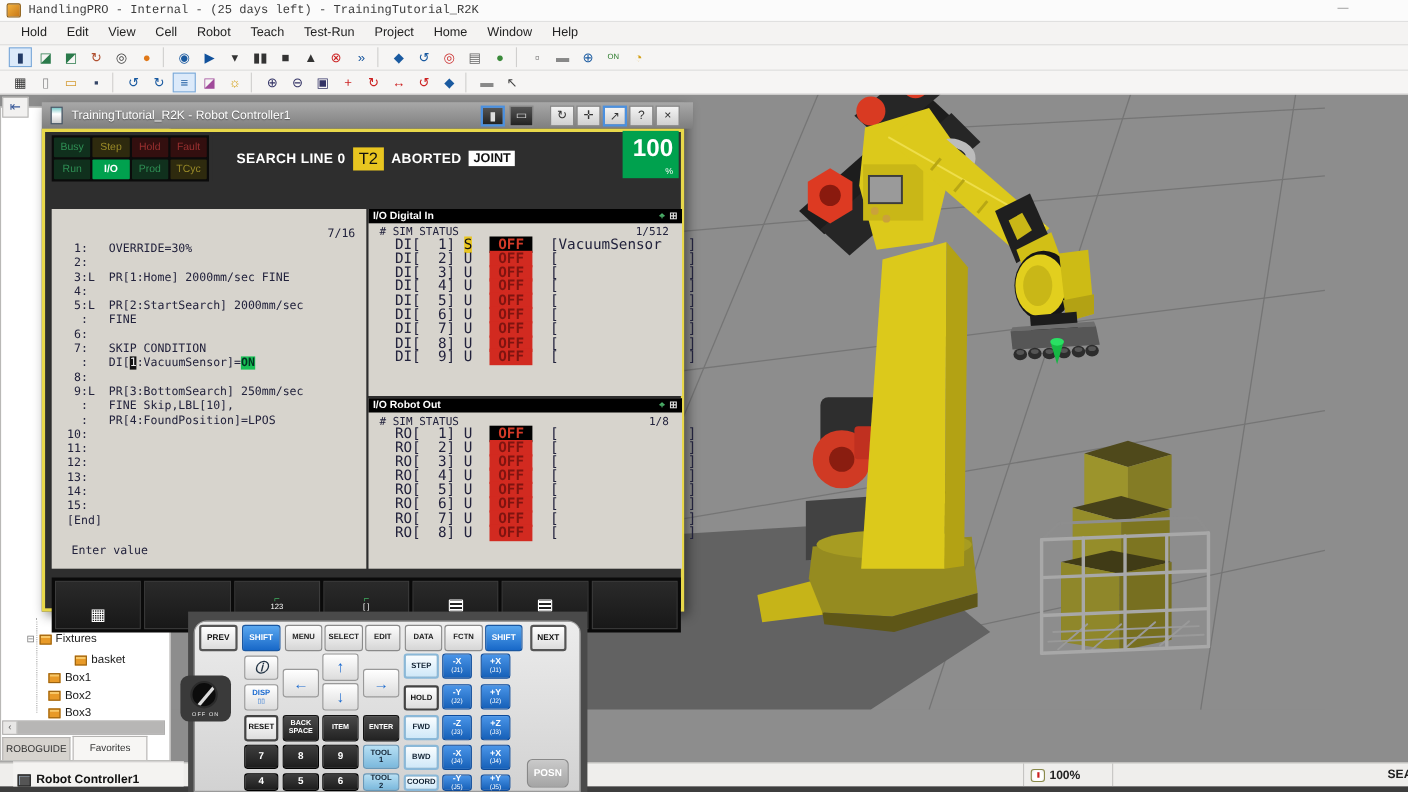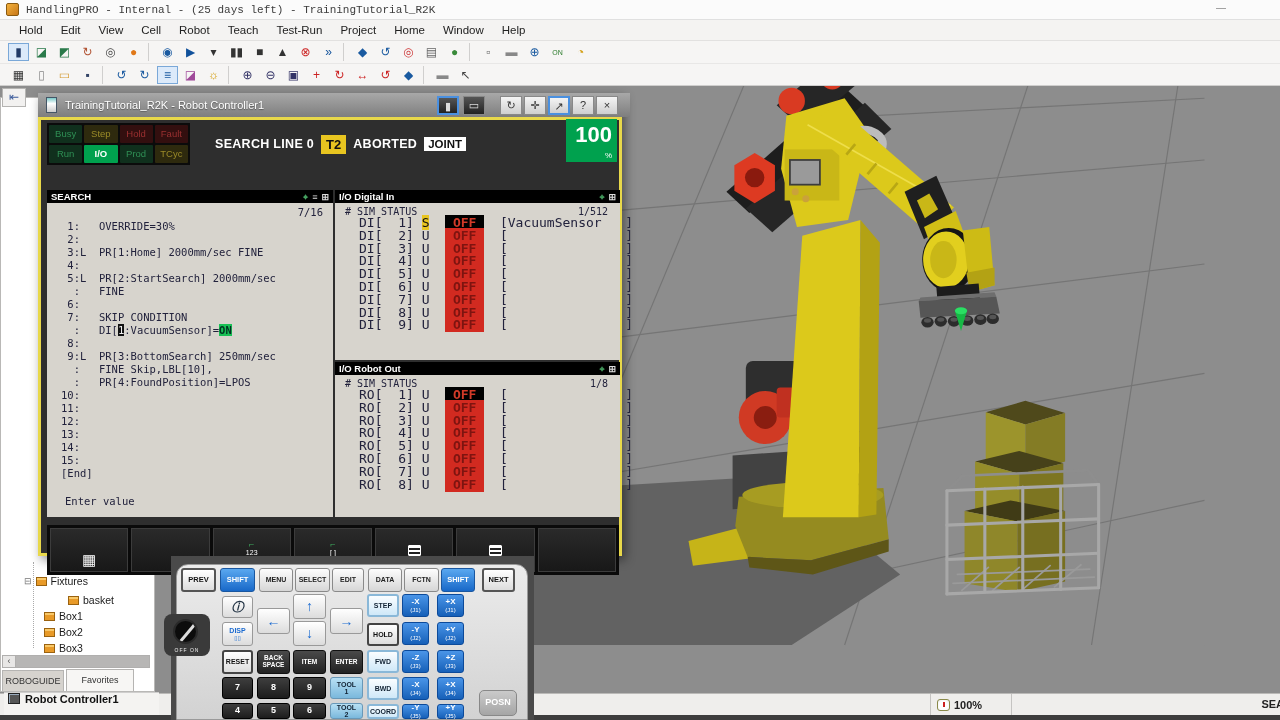--- a/index.html
+++ b/index.html
@@ -32,22 +32,22 @@
   .tree-item{position:absolute;display:flex;align-items:center;gap:4px;font-size:10.5px;color:#1a1a1a;}
   .tree-exp{font-size:9px;color:#777;}
   .tree-ficon{width:11px;height:9px;background:#e89a28;border:1px solid #9a6210;
     box-shadow:inset 0 2px 0 #f8c868;}
   #tree-vline{left:33px;top:562px;width:1px;height:86px;border-left:1px dotted #aaa;z-index:2;}
   #hscroll{left:2px;top:655px;width:148px;height:13px;background:#cfcecd;border:1px solid #b0afae;z-index:2;display:flex;}
   #hscroll .arr{width:13px;background:#e8e7e6;border-right:1px solid #b0afae;font-size:9px;color:#555;text-align:center;line-height:11px;}
   #hscroll .thumb{flex:1;background:#b7b6b5;}
   .b-tab{position:absolute;top:670px;height:21px;font-size:9px;color:#333;text-align:center;
     border:1px solid #b5b4b2;border-bottom:none;padding-top:5px;z-index:2;}
-  #rc-bar{left:4px;top:692px;width:155px;height:23px;background:#f4f3f1;border-top:1px solid #cfcecd;
-    display:flex;align-items:flex-start;gap:5px;padding-left:4px;z-index:2;}
+  #rc-bar{left:12px;top:692px;width:155px;height:23px;background:#f4f3f1;border-top:1px solid #cfcecd;
+    display:flex;align-items:flex-end;gap:5px;padding-left:4px;z-index:2;}
   #rc-icon{width:12px;height:11px;background:#555;border:1px solid #222;box-shadow:inset 1px 1px 0 #9ab;}
   #rc-bar .lbl{font-size:11px;font-weight:bold;color:#111;}
   
   #statusbar{left:0;top:693px;width:1280px;height:22px;background:#efeeec;border-top:1px solid #bab9b7;z-index:1;}
   #statusbar .cellA{position:absolute;left:930px;top:0;width:82px;height:22px;border-left:1px solid #c5c4c2;
     border-right:1px solid #c5c4c2;display:flex;align-items:center;gap:4px;padding-left:6px;}
   .gauge-icon{width:13px;height:12px;background:radial-gradient(circle at 50% 55%,#fff 55%,#e8e8e8);
     border:1px solid #8a8a4a;border-radius:3px;position:relative;}
   .gauge-icon i{position:absolute;left:5px;top:2px;width:2px;height:5px;background:#cc2222;}
   #statusbar .zoomtxt{font-size:11px;font-weight:bold;color:#222;}
@@ -68,21 +68,21 @@
   #led-panel{position:absolute;left:6px;top:3px;width:143px;height:42px;background:#0b0b0b;
     display:grid;grid-template-columns:repeat(4,1fr);gap:2px;padding:2px;}
   .led{font-size:9.5px;text-align:center;line-height:17px;border-radius:1px;}
   .led-green{background:#10301d;color:#2f9055;}
   .led-on{background:#00a14e;color:#fff;font-weight:bold;}
   .led-olive{background:#2e2a0e;color:#9a8a28;}
   .led-red{background:#330f0f;color:#9a3030;}
   #p-status{position:absolute;left:152px;top:3px;width:370px;height:42px;background:#2e2e2e;
     display:flex;align-items:center;gap:7px;padding-left:22px;}
   #p-status .st{font-size:12.5px;font-weight:bold;color:#fff;letter-spacing:.3px;}
-  .badge-t2{background:#e8c520;color:#111;font-size:13px;font-weight:bold;padding:2px 5px;}
+  .badge-t2{background:#e8c520;color:#111;font-size:15px;font-weight:normal;padding:2px 5px;}
   .badge-joint{background:#fff;color:#111;font-size:11.5px;font-weight:bold;padding:1px 4px;}
   #ovr-box{position:absolute;left:525px;top:-1px;width:51px;height:43px;background:#00a14e;color:#fff;}
   #ovr-box .num{position:absolute;right:5px;top:3px;font-size:22px;font-weight:bold;}
   #ovr-box .unit{position:absolute;right:5px;bottom:2px;font-size:8px;}
   .panel{position:absolute;background:#d7d4cd;}
   .panel-title{height:13px;background:#000;color:#fff;font-size:9.5px;font-weight:bold;
     padding:1px 4px;display:flex;align-items:center;}
   .panel-title .sp{flex:1;}
   .pt-ic{font-size:9px;margin-left:4px;color:#ddd;}
   .pt-ic.grn{color:#4db36b;}
@@ -388,25 +388,20 @@
       <span class="badge-t2">T2</span>
       <span class="st">ABORTED</span>
       <span class="badge-joint">JOINT</span>
     </div>
     <div id="ovr-box">
       <span class="num">100</span>
       <span class="unit">%</span>
     </div>
 
     <div class="panel" id="prog-panel">
-      <div class="panel-title">
-        <span>SEARCH</span>
-          <span class="sp"></span>
-        <span id="prog-ticons"><span class="pt-ic grn">⌖</span><span class="pt-ic">≡</span><span class="pt-ic">⊞</span></span>
-      </div>
       <div id="prog-page">7/16</div>
       <div id="prog-lines"><div> 1:   OVERRIDE=30%</div><div> 2:</div><div> 3:L  PR[1:Home] 2000mm/sec FINE</div><div> 4:</div><div> 5:L  PR[2:StartSearch] 2000mm/sec</div><div>  :   FINE</div><div> 6:</div><div> 7:   SKIP CONDITION</div><div><span>  :   DI[</span><span class="cursor-hl">1</span><span>:VacuumSensor]=</span><span class="on-hl">ON</span></div><div> 8:</div><div> 9:L  PR[3:BottomSearch] 250mm/sec</div><div>  :   FINE Skip,LBL[10],</div><div>  :   PR[4:FoundPosition]=LPOS</div><div>10:</div><div>11:</div><div>12:</div><div>13:</div><div>14:</div><div>15:</div><div>[End]</div></div>
       <div id="prog-prompt">Enter value</div>
     </div>
 
     <div class="panel" id="din-panel">
       <div class="panel-title">
         <span>I/O Digital In</span>
           <span class="sp"></span>
         <span id="din-ticons"><span class="pt-ic grn">⌖</span><span class="pt-ic">⊞</span></span>

